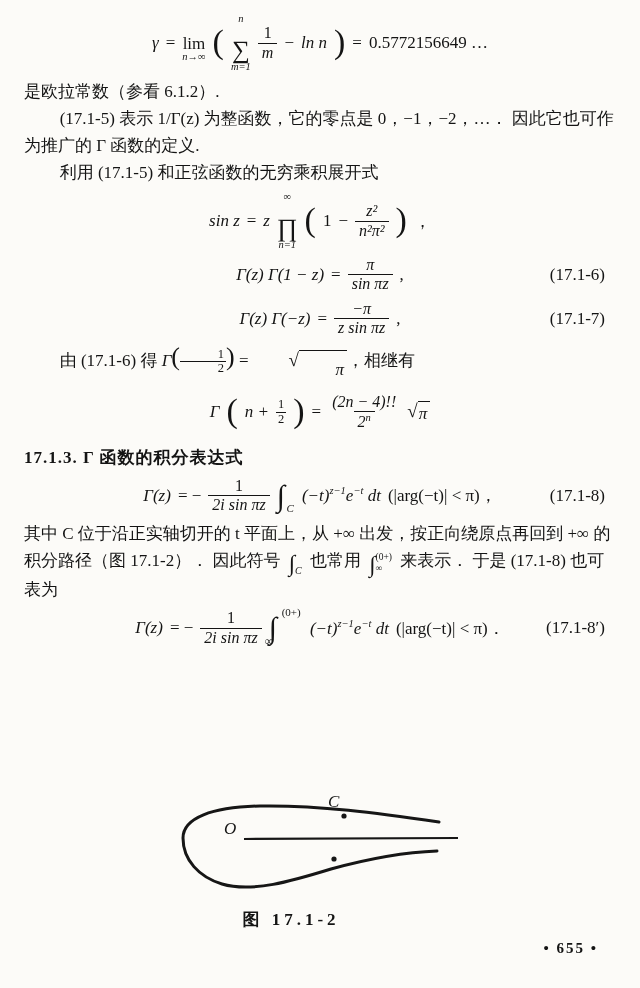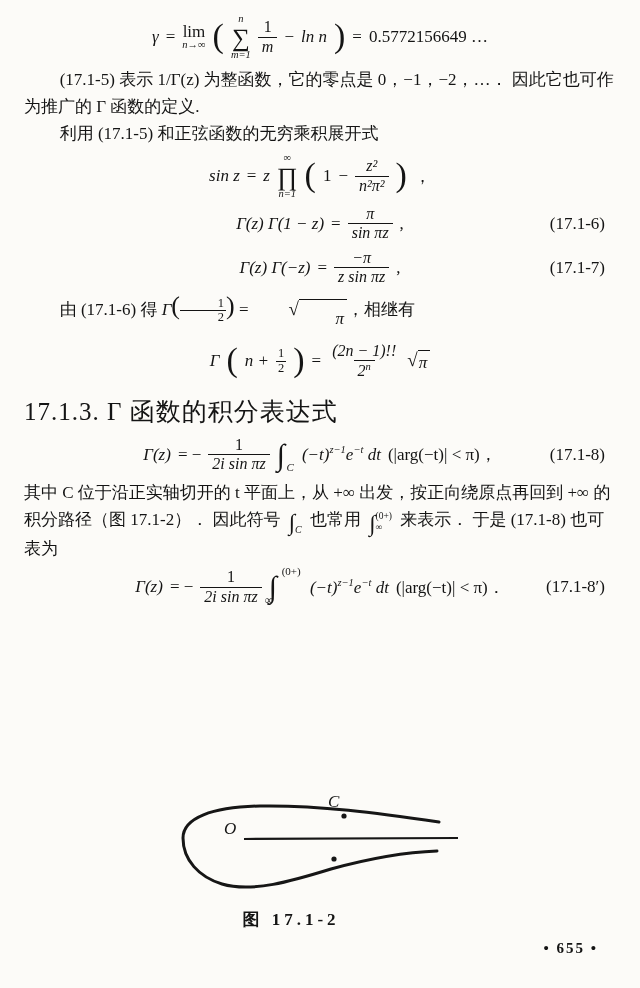--- a/index.html
+++ b/index.html
@@ -20,21 +20,21 @@
           font-size:16px; vertical-align:middle; }
   .frac .num, .frac .den { padding:0 4px; display:block; text-align:center; }
   .frac .den { border-top:1.3px solid #141414; }
   .sfrac { font-size:12.5px; line-height:1.05; display:inline-flex; flex-direction:column;
            align-items:center; vertical-align:middle; }
   .sfrac .num,.sfrac .den { padding:0 2px; }
   .sfrac .den { border-top:1px solid #141414; }
   
   .opstack { display:inline-flex; flex-direction:column; align-items:center; line-height:1; }
   .opstack .scr { font-size:10.5px; }
-  .opstack .op { font-size:25px; }
+  .opstack .op { font-size:25px;margin-top:12px; }
   .limstack .op { font-size:17px; }
   .bigp { font-size:34px; font-weight:400; line-height:0; position:relative; top:-1px; }
   
   .dint { position:relative; display:inline-block; line-height:1; }
   .dint .op { font-size:30px; }
   .dint .dsub { position:absolute; font-size:11px; bottom:-3px; right:-9px; font-style:italic; }
   .dint.m-sub { margin-right:10px; }
   .dint .dsup { position:absolute; font-size:11px; top:-6px; left:13px; white-space:nowrap; }
   .dint .dsub2 { position:absolute; font-size:12px; bottom:-4px; left:-4px; }
   .dint.m-both { margin-right:26px; }
@@ -44,21 +44,21 @@
   .iint .isub { font-size:10px; font-style:italic; vertical-align:-8px; }
   .iint .iscr { display:inline-flex; flex-direction:column; font-size:9.5px; line-height:1.15;
                 vertical-align:middle; }
   sup.msup { font-size:10.5px; font-style:italic; }
   
   .sqrt { display:inline-flex; align-items:flex-start; }
   .sqrt .sq { font-size:19px; line-height:1; }
   .sqrt .bar { border-top:1.4px solid #141414; padding:2px 3px 0 1px; }
   .f-euler { margin:14px 0 6px; }
   .f-sin { margin:6px 0 4px; }
-  .section-title { font-size:25px; font-weight:400; letter-spacing:1px; margin:14px 0 8px; }
+  .section-title { font-size:17px; font-weight:700; letter-spacing:1px; margin:14px 0 8px; }
   .halfline { line-height:34px; }
   
   .fig { position:absolute; top:792px; left:168px; width:300px; height:118px; }
   .fig-caption { position:absolute; top:908px; left:0; width:540px; text-align:center;
                  font-weight:700; padding-left:42px; letter-spacing:4px; }
   .fig-label { font-style:italic; font-size:17px; font-family:"Liberation Serif","DejaVu Serif",serif; fill:#141414; }
   .pageno { position:absolute; top:940px; left:498px; width:100px; text-align:right;
             font-weight:700; letter-spacing:2px; font-size:15px; }
 </style>
 </head>
@@ -85,20 +85,21 @@
         <span class="den it">m</span>
       </span>
       <span>−</span>
       <span class="it">ln n</span>
       <span class="bigp">)</span>
       <span>=</span>
       <span>0.5772156649 …</span>
     </span>
   </div>
 
+  <p>是欧拉常数（参看 6.1.2）.</p>
   <p class="indent">(17.1-5) 表示 1/Γ(z) 为整函数，它的零点是 0，−1，−2，…． 因此它也可作为推广的 Γ 函数的定义.</p>
   <p class="indent">利用 (17.1-5) 和正弦函数的无穷乘积展开式</p>
 
   <div class="eqrow f-sin">
     <span class="eqbody">
       <span class="it">sin z</span>
       <span>=</span>
       <span class="it">z</span>
       <span class="opstack">
         <span class="scr">∞</span>
@@ -162,21 +163,21 @@
       <span class="it">Γ</span>
       <span class="bigp">(</span>
       <span class="it">n +</span>
       <span class="sfrac">
         <span class="num">1</span>
         <span class="den">2</span>
       </span>
       <span class="bigp">)</span>
       <span>=</span>
       <span class="frac">
-        <span class="num it">(2n − 1)!!</span>
+        <span class="num it">(2n − 4)!!</span>
         <span class="den"><span class="it">2</span><sup class="msup">n</sup></span>
       </span>
       <span class="sqrt">
           <span class="sq">√</span>
           <span class="bar it">π</span>
         </span>
     </span>
   </div>
 
 

